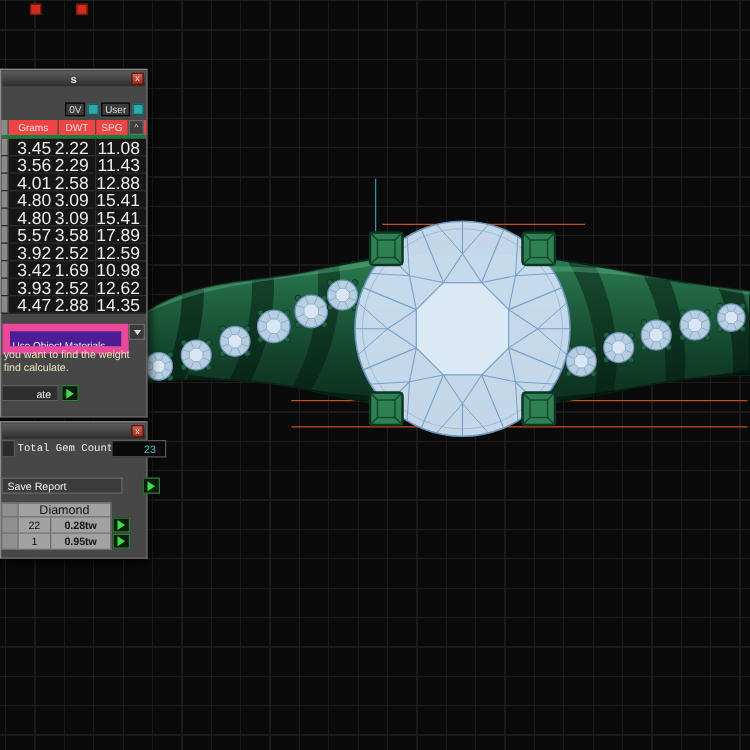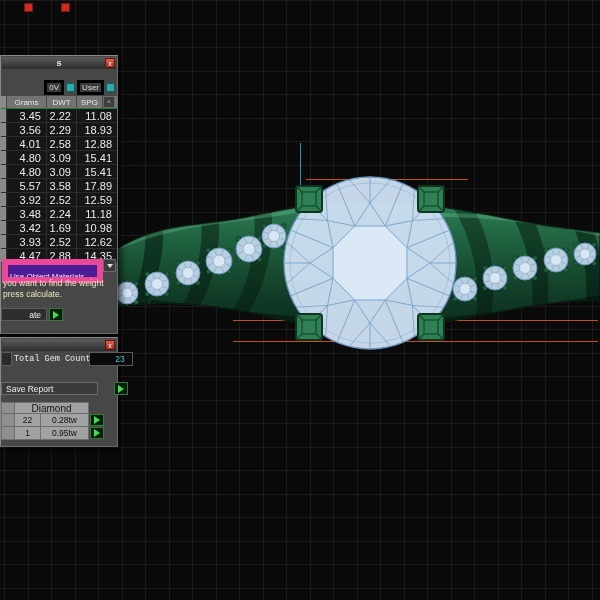--- a/index.html
+++ b/index.html
@@ -22,30 +22,30 @@
   .panel{position:absolute;background:#474747;border:1px solid #6a6a6a;border-top-color:#8a8a8a;border-left-color:#8a8a8a;
     box-shadow:3px 3px 7px rgba(0,0,0,.7);z-index:10;color:#e8e8e8;font-size:9px;}
   #weights-panel{left:0;top:55px;width:116px;height:277px;}
   #gem-panel{left:0;top:337px;width:116px;height:108px;}
   .titlebar{position:absolute;left:1px;right:1px;top:1px;height:12px;background:linear-gradient(#5c5c5c,#2d2d2d);
     display:flex;align-items:center;justify-content:center;font-weight:bold;font-size:9px;color:#e2e2e2;}
   button{font-family:inherit;cursor:default;}
   .xbtn{position:absolute;right:2px;top:2px;width:10px;height:10px;background:linear-gradient(#e2604e,#9c2d20);
     border:1px solid #5f150c;color:#fff;font-size:7px;line-height:7px;text-align:center;padding:0;z-index:2;}
   .toolbar{position:absolute;top:26px;right:2px;height:11px;display:flex;gap:2px;align-items:center;}
-  .tabbtn{background:#3b3b3b;border:3px solid #000000;color:#ddd;font-size:8px;line-height:9px;padding:0 2px;}
+  .tabbtn{background:#3b3b3b;border:1px solid #000000;color:#ddd;font-size:8px;line-height:9px;padding:0 2px;}
   .tealbox{width:7px;height:7px;border:1px solid #0e5e5e;display:inline-block;}
   .wtable{position:absolute;left:0;top:40px;width:116px;overflow:hidden;}
-  .whead{display:flex;height:12px;background:#737373;border-bottom:1px solid #15803d;}
+  .whead{display:flex;height:12px;background:#ef4444;border-bottom:3px solid #15803d;}
   .wh{font-size:8px;color:#e8e8e8;display:flex;align-items:center;justify-content:center;border-right:1px solid #4a4a4a;box-sizing:border-box;}
   .w-sl{width:6px;background:#8a8a8a;}
   .w-g{width:40px}.w-d{width:30px}.w-s{width:26px}
   .scrollbtn{width:12px;height:12px;background:#3e3e3e;border:1px solid #6a6a6a;color:#ccc;font-size:7px;line-height:9px;text-align:center;padding:0;box-sizing:border-box;}
   .wrow{display:flex;height:13px;background:#161616;border-bottom:1px solid #2c2c2c;}
-  .wc{font-size:11px;color:#ececec;display:flex;align-items:center;justify-content:flex-end;padding-right:5px;border-right:1px solid #2e2e2e;box-sizing:border-box;}
+  .wc{font-size:14px;color:#ececec;display:flex;align-items:center;justify-content:flex-end;padding-right:5px;border-right:1px solid #2e2e2e;box-sizing:border-box;}
   .wc.sliver{width:6px;background:#8a8a8a;padding:0;}
   .wc.c0{width:40px}.wc.c1{width:30px}.wc.c2{width:40px;border-right:none;}
   .ddrow{position:absolute;left:1px;top:203px;width:114px;height:13px;display:flex;}
   .ddfield{flex:1;background:#4c1d95;border:6px solid #ec4899;color:#f0f0f0;font-size:8px;line-height:11px;padding:6px 2px;white-space:nowrap;overflow:hidden;}
   .ddbtn{width:13px;background:#3b3b3b;border:1px solid #6a6a6a;display:flex;align-items:center;justify-content:center;padding:0;}
   .ddtri{width:0;height:0;border-top:4px solid #ddd;border-left:3.5px solid transparent;border-right:3.5px solid transparent;}
   .hint{position:absolute;left:2px;color:#e9e6bb;font-size:8.5px;white-space:nowrap;}
   #hint1{top:222px}#hint2{top:233px}
   .calcrow{position:absolute;left:0;top:252px;display:flex;gap:2px;}
   .calcbtn{width:46px;height:13px;background:#2e2e2e;border:1px solid #5c5c5c;color:#eee;font-size:8.5px;text-align:right;padding:0 5px 0 0;}
@@ -59,21 +59,21 @@
   .savebtn{width:97px;height:13px;background:#3b3b3b;border:1px solid #6a6a6a;color:#eee;font-size:8.5px;text-align:left;padding:0 0 0 4px;}
   .gtable{position:absolute;left:0;top:64px;width:116px;}
   .ghead{display:flex;height:12px;}
   .gh-sl{width:14px;background:#8f8f8f;border:1px solid #6e6e6e;box-sizing:border-box;}
   .gh-d{width:74px;background:#a2a2a2;border:1px solid #6e6e6e;border-left:none;color:#111;font-size:10px;
     display:flex;align-items:center;justify-content:center;box-sizing:border-box;}
   .grow{display:flex;height:13px;align-items:stretch;}
   .gc{box-sizing:border-box;border:1px solid #6e6e6e;border-top:none;font-size:8.5px;color:#111;display:flex;align-items:center;justify-content:center;}
   .gc.gs{width:14px;background:#8f8f8f;}
   .gc.gcount{width:26px;background:#a2a2a2;border-left:none;}
-  .gc.gval{width:48px;background:#a2a2a2;border-left:none;}
+  .gc.gval{width:48px;background:#a2a2a2;border-left:none;font-weight:bold;}
   .grow .play{margin-left:1px;height:12px;}
 </style>
 </head>
 <body>
 
 <div id="screen">
   <div class="grid"></div>
 
   <div class="guide" id="guide-v" style="background: rgb(47, 152, 168);"></div>
   <div class="guide" id="guide-h1" style="background: rgb(194, 81, 31);"></div>
@@ -398,21 +398,21 @@
           <div class="wrow">
             <div class="wc sliver"></div>
             <div class="wc c0">3.45</div>
             <div class="wc c1">2.22</div>
             <div class="wc c2">11.08</div>
           </div>
           <div class="wrow">
             <div class="wc sliver"></div>
             <div class="wc c0">3.56</div>
             <div class="wc c1">2.29</div>
-            <div class="wc c2">18.93</div>
+            <div class="wc c2">11.43</div>
           </div>
           <div class="wrow">
             <div class="wc sliver"></div>
             <div class="wc c0">4.01</div>
             <div class="wc c1">2.58</div>
             <div class="wc c2">12.88</div>
           </div>
           <div class="wrow">
             <div class="wc sliver"></div>
             <div class="wc c0">4.80</div>
@@ -429,26 +429,20 @@
             <div class="wc sliver"></div>
             <div class="wc c0">5.57</div>
             <div class="wc c1">3.58</div>
             <div class="wc c2">17.89</div>
           </div>
           <div class="wrow">
             <div class="wc sliver"></div>
             <div class="wc c0">3.92</div>
             <div class="wc c1">2.52</div>
             <div class="wc c2">12.59</div>
-          </div>
-          <div class="wrow">
-            <div class="wc sliver"></div>
-            <div class="wc c0">3.48</div>
-            <div class="wc c1">2.24</div>
-            <div class="wc c2">11.18</div>
           </div>
           <div class="wrow">
             <div class="wc sliver"></div>
             <div class="wc c0">3.42</div>
             <div class="wc c1">1.69</div>
             <div class="wc c2">10.98</div>
           </div>
           <div class="wrow">
             <div class="wc sliver"></div>
             <div class="wc c0">3.93</div>
@@ -463,21 +457,21 @@
           </div>
         </div>
     </div>
     <div class="ddrow">
       <div class="ddfield">Use Object Materials</div>
       <button class="ddbtn">
           <span class="ddtri"></span>
         </button>
     </div>
     <div class="hint" id="hint1">you want to find the weight</div>
-    <div class="hint" id="hint2">press calculate.</div>
+    <div class="hint" id="hint2">find calculate.</div>
     <div class="calcrow">
       <button class="calcbtn">ate</button>
       <button class="play">
           <span class="tri"></span>
         </button>
     </div>
   </div>
 
   <div class="panel" id="gem-panel">
     <div class="titlebar">

